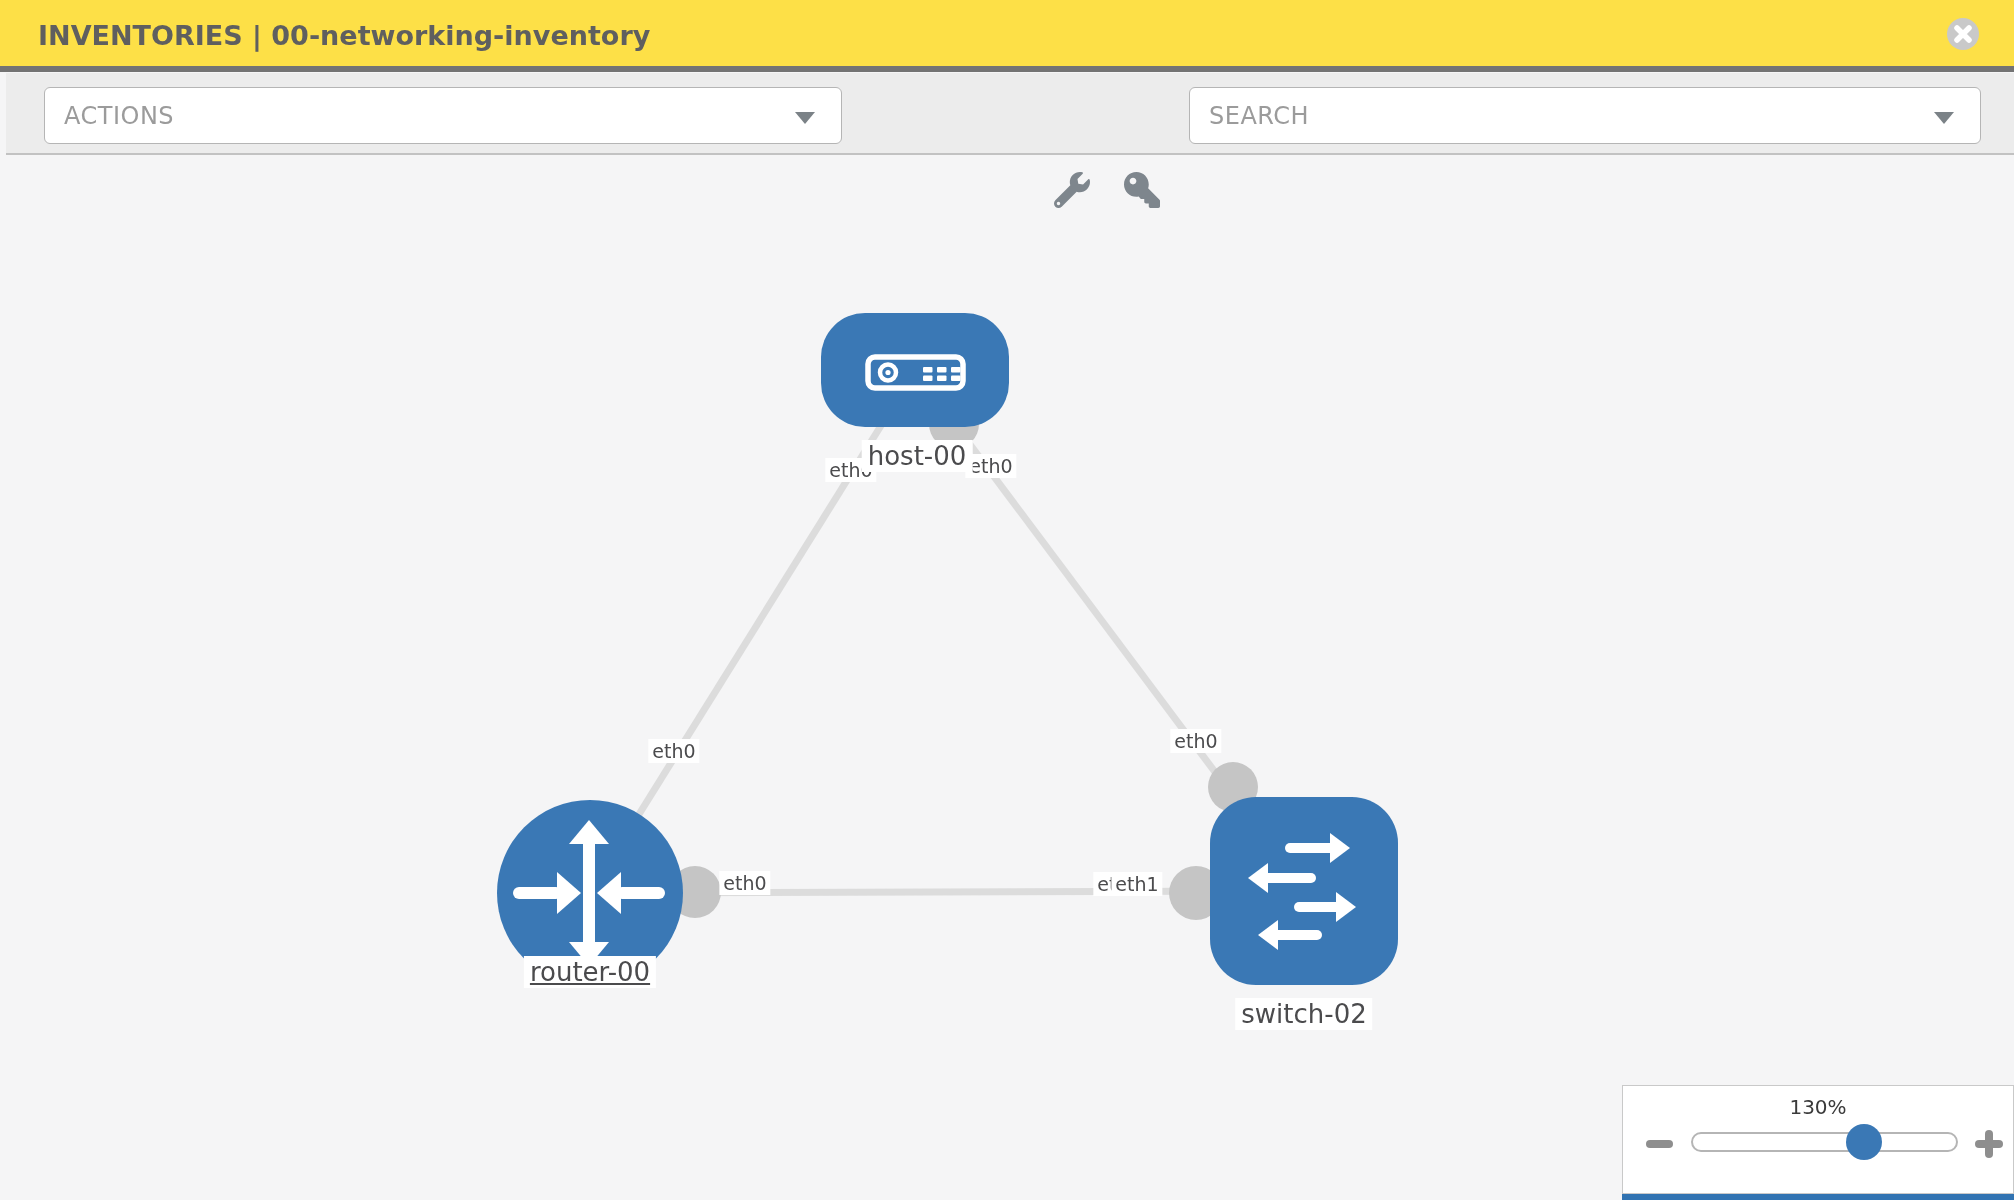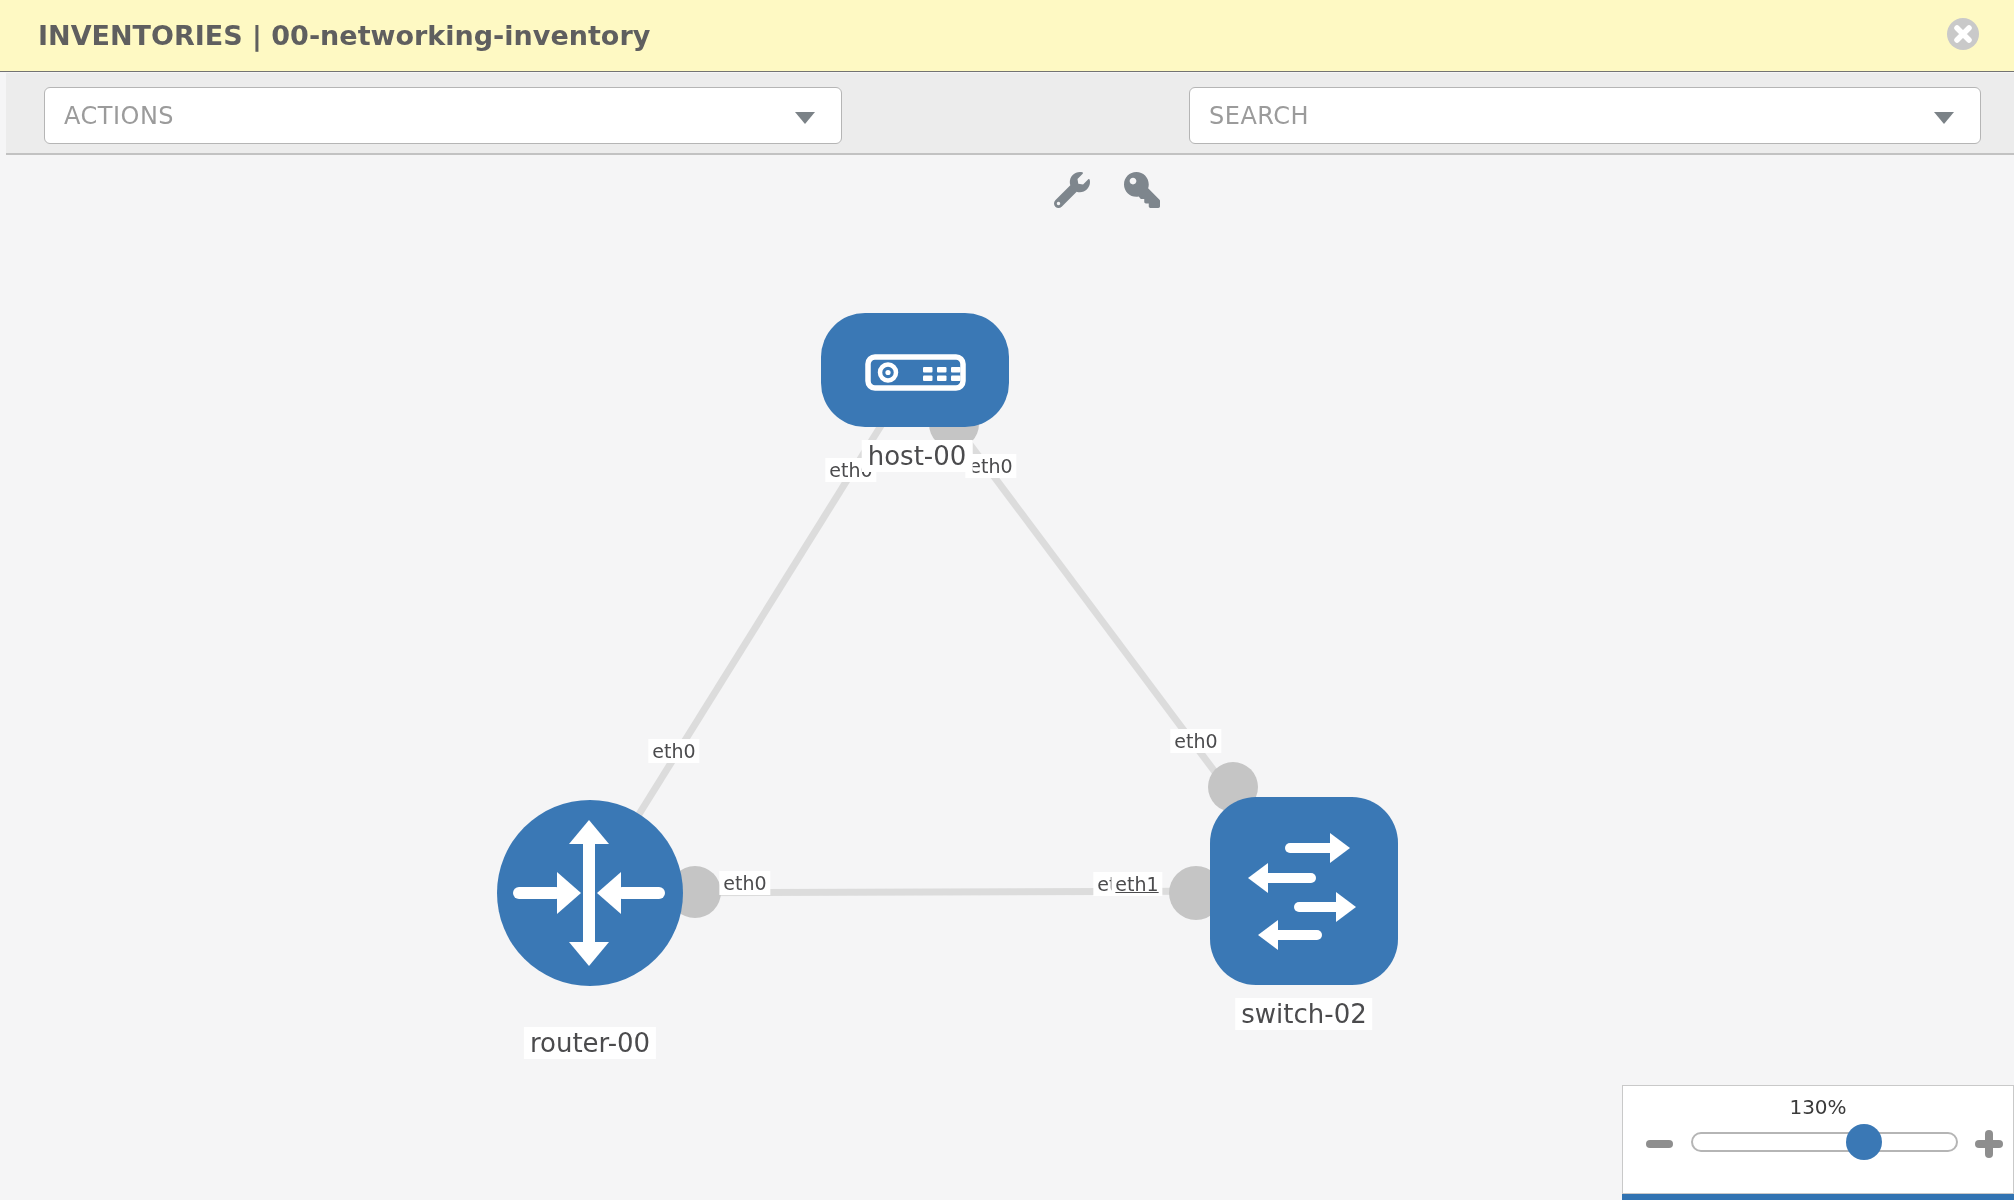--- a/index.html
+++ b/index.html
@@ -1,21 +1,21 @@
 <!DOCTYPE html>
 <html><head>
 <meta charset="utf-8">
 <style>
   * { margin:0; padding:0; box-sizing:border-box; }
   body { font-family:"DejaVu Sans","Liberation Sans",sans-serif; }
   .window { position:relative; width:2014px; height:1200px; background:#f5f5f6; overflow:hidden; }
 
   
-  .header { position:absolute; left:0; top:0; width:2014px; height:72px; background:#fef9c3;
-            border-bottom:1px solid #737373; }
+  .header { position:absolute; left:0; top:0; width:2014px; height:72px; background:#fde047;
+            border-bottom:6px solid #737373; }
   .page-title { position:absolute; left:38px; top:0; height:72px; line-height:72px;
                 font-size:27px; font-weight:bold; color:#5f5f5f; white-space:nowrap; }
   .close-btn { position:absolute; right:34px; top:17px; width:34px; height:34px; cursor:pointer; }
 
   
   .toolbar { position:absolute; left:6px; top:73px; width:2014px; height:82px; background:#ececec;
              border-bottom:2px solid #c2c2c2; }
   .dropdown { position:absolute; top:14px; height:57px; background:#ffffff;
               border:1px solid #b5b5b5; border-radius:6px; display:flex; align-items:center; }
   .dropdown .dd-label { margin-left:19px; font-size:24px; color:#9b9b9b; letter-spacing:0.5px; }
@@ -153,24 +153,24 @@
         </g>
       </g>
     </svg>
 
     <div class="graph-label iface-label" style="left:851px; top:313px;">eth0</div>
     <div class="graph-label iface-label" style="left:991px; top:309px;">eth0</div>
     <div class="graph-label iface-label" style="left:674px; top:594px;">eth0</div>
     <div class="graph-label iface-label" style="left:1196px; top:584px;">eth0</div>
     <div class="graph-label iface-label" style="left:745px; top:726px;">eth0</div>
     <div class="graph-label iface-label" style="left:1119px; top:727px;">eth0</div>
-    <div class="graph-label iface-label" style="left:1137px; top:727px;text-decoration:underline;">eth1</div>
+    <div class="graph-label iface-label" style="left:1137px; top:727px;">eth1</div>
 
     <div class="graph-label node-label" style="left:917px; top:299px;">host-00</div>
-    <div class="graph-label node-label" style="left:590px; top:886px;">router-00</div>
+    <div class="graph-label node-label" style="left:590px; top:815px;text-decoration:underline;">router-00</div>
     <div class="graph-label node-label" style="left:1304px; top:857px;">switch-02</div>
   </div>
 
   <div class="zoom-panel">
     <div class="zoom-level">130%</div>
     <div class="zoom-minus">
       <span></span>
     </div>
     <div class="zoom-track">
       <div class="zoom-handle"></div>

